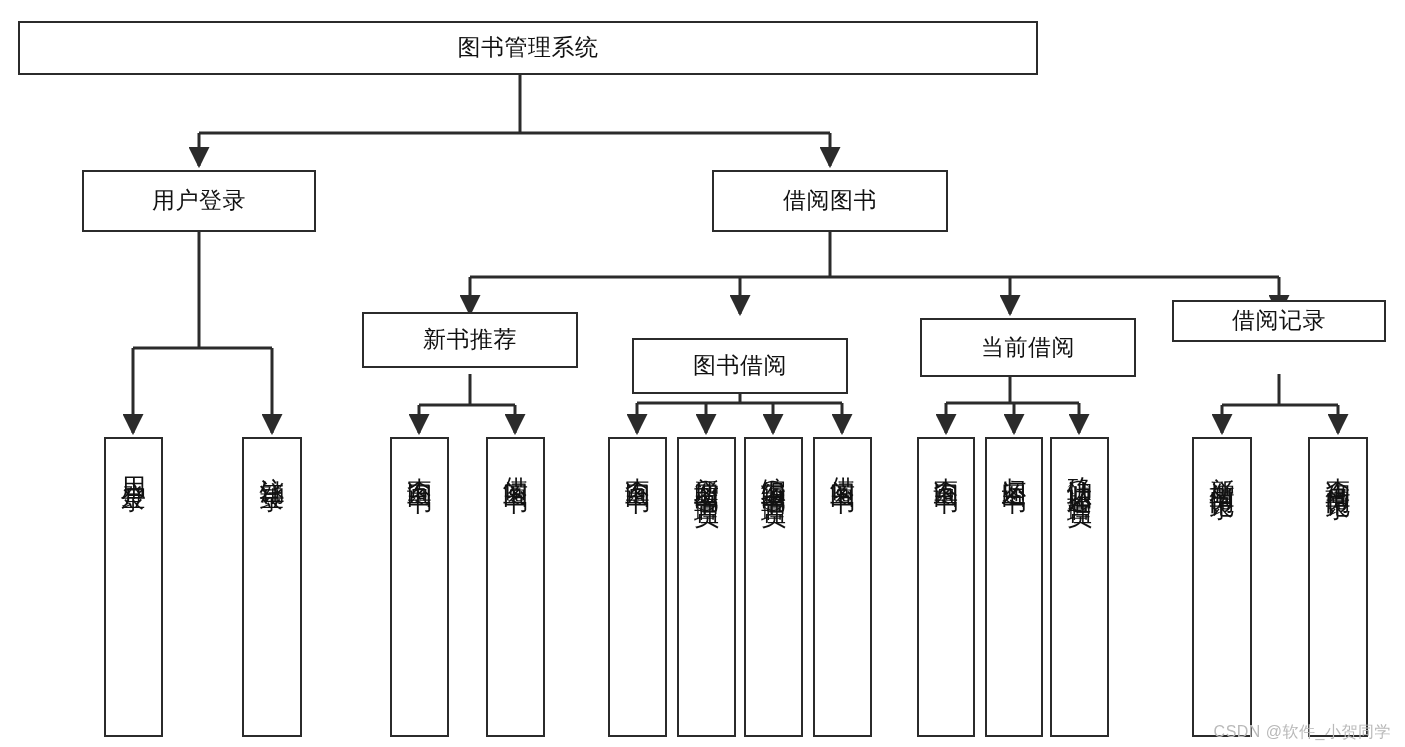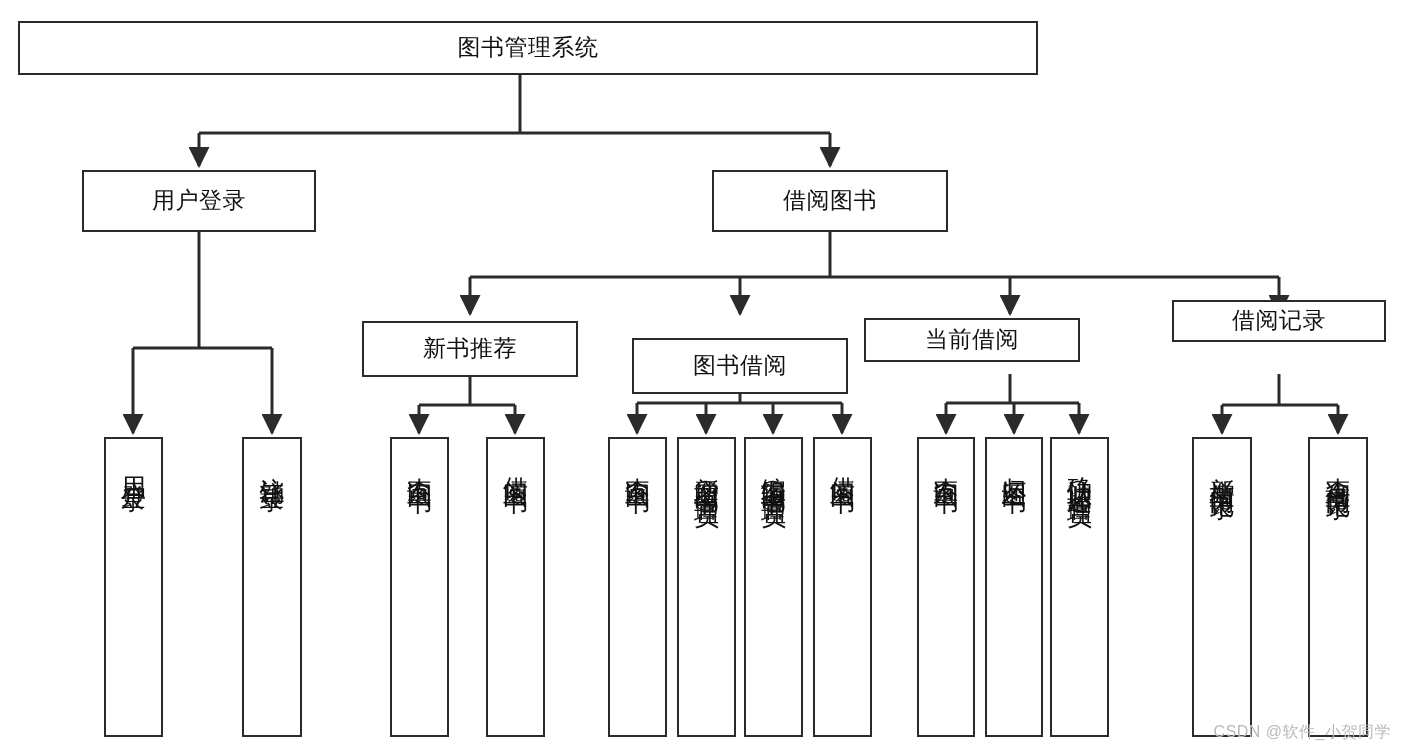--- a/index.html
+++ b/index.html
@@ -132,29 +132,29 @@
   </div>
 
   <div class="node h" style="left:82px; top:170px; width:234px; height:62px;">
     <span class="lbl">用户登录</span>
   </div>
 
   <div class="node h" style="left:712px; top:170px; width:236px; height:62px;">
     <span class="lbl">借阅图书</span>
   </div>
 
-  <div class="node h" style="left:362px; top:321px; width:216px; height:56px;">
+  <div class="node h" style="left:362px; top:312px; width:216px; height:56px;">
     <span class="lbl">新书推荐</span>
   </div>
 
   <div class="node h" style="left:632px; top:318px; width:216px; height:56px;margin-top:20px;">
     <span class="lbl">图书借阅</span>
   </div>
 
-  <div class="node h" style="left:864px; top:318px; width:216px; height:44px;">
+  <div class="node h" style="left:920px; top:318px; width:216px; height:59px;">
     <span class="lbl">当前借阅</span>
   </div>
 
   <div class="node h" style="left:1172px; top:300px; width:214px; height:42px;">
     <span class="lbl">借阅记录</span>
   </div>
 
   <div class="node v" style="left:104px; top:437px; width:59px; height:300px;">
     <span class="lbl">用户登录</span>
   </div>

